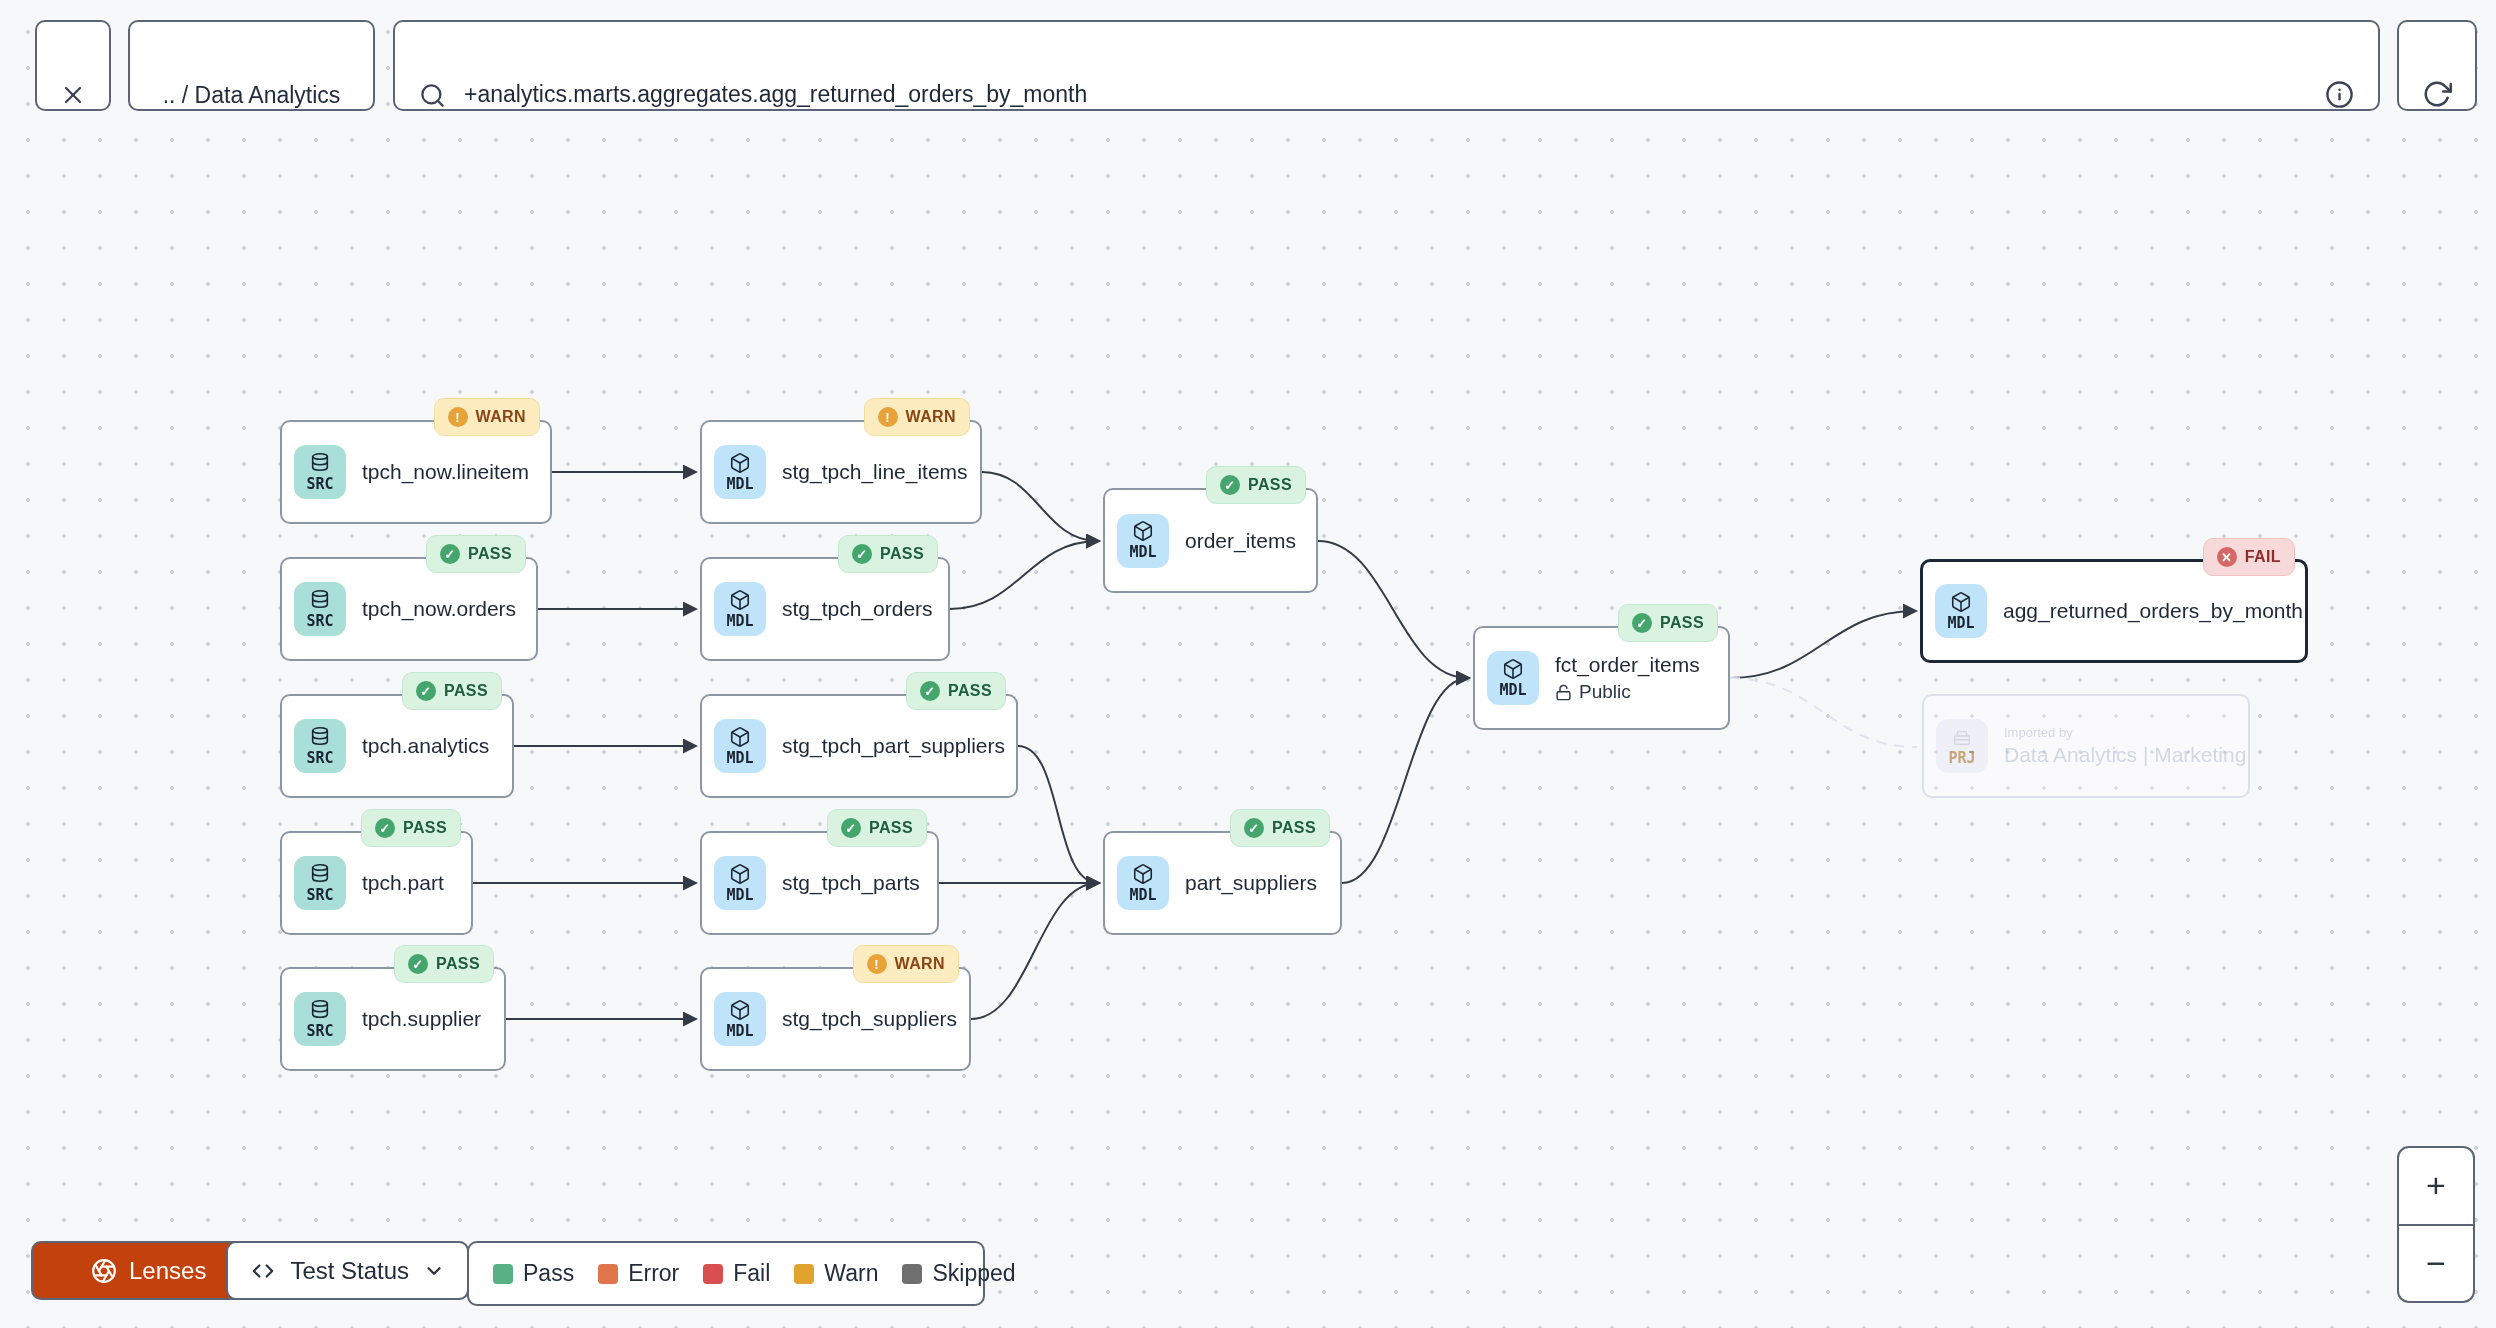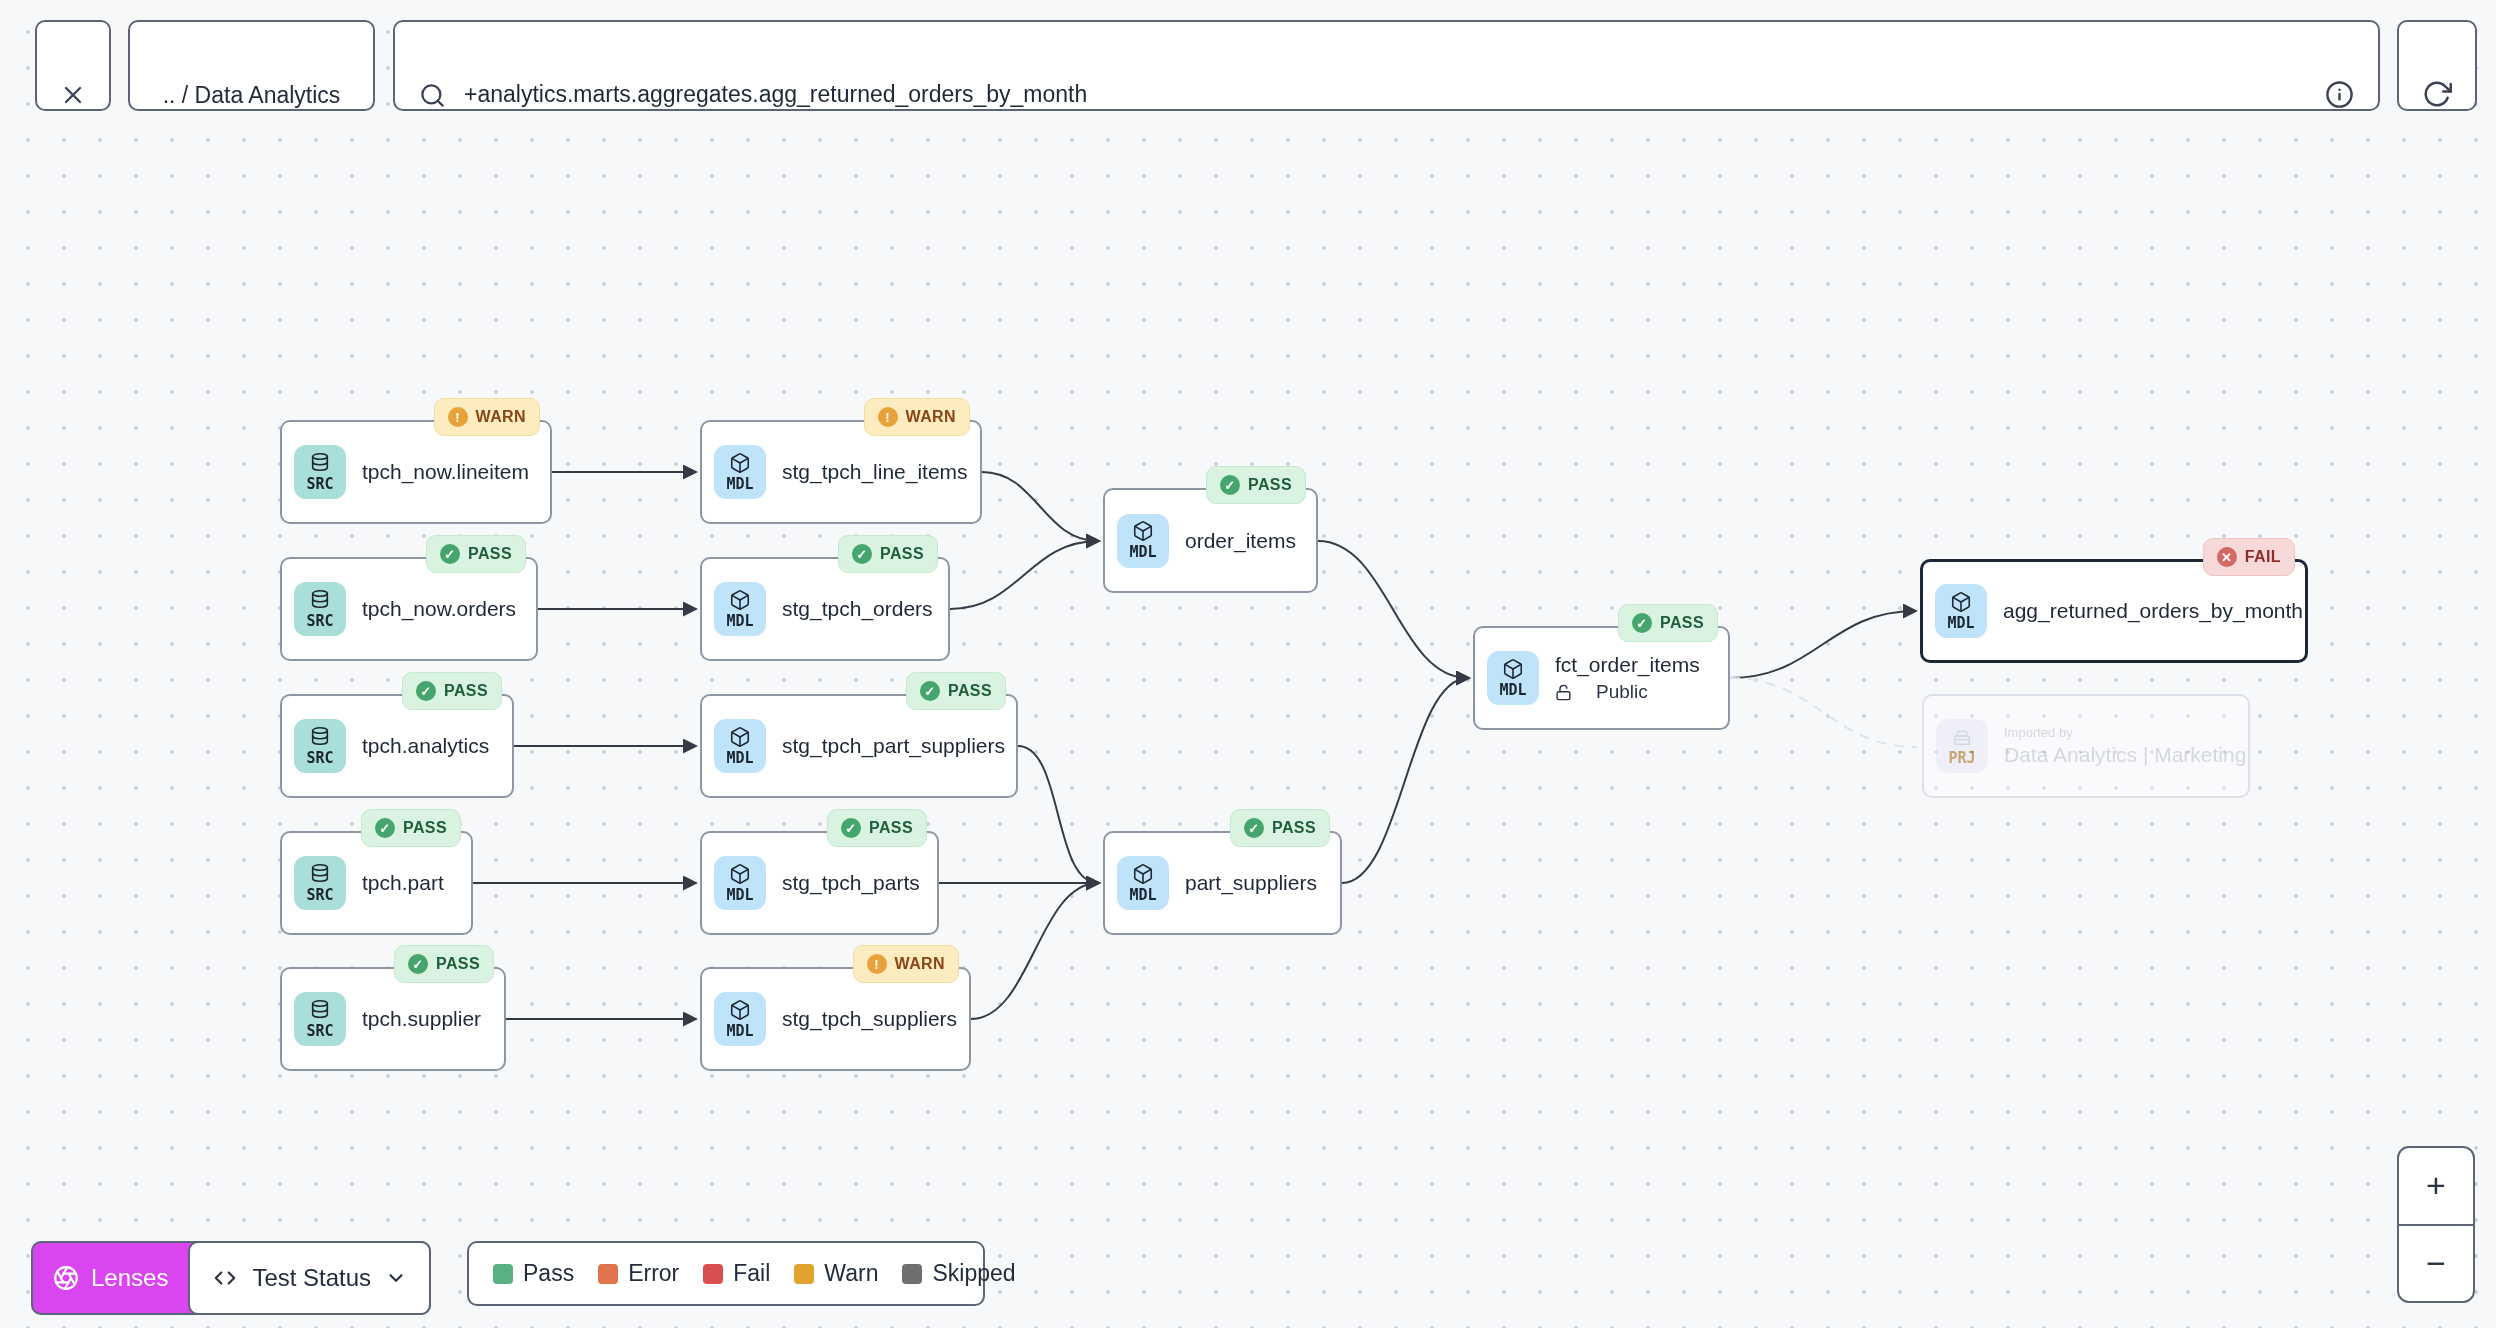--- a/index.html
+++ b/index.html
@@ -42,37 +42,37 @@
   .type-badge{
     width:52px;height:54px;border-radius:12px;flex:0 0 auto;color:#1b2531;
     display:flex;flex-direction:column;align-items:center;justify-content:center;
   }
   .type-badge svg{width:24px;height:22px;stroke:#1b2531;fill:none;stroke-width:1.7;stroke-linecap:round;stroke-linejoin:round;}
   .ghost .type-badge{color:#a16207;}
   .ghost .type-badge svg{stroke:#b7bdd0;}
   .type-label{font-family:"DejaVu Sans Mono",monospace;font-size:15px;font-weight:600;margin-top:1px;}
   .node-textcol{display:flex;flex-direction:column;justify-content:center;min-width:0;}
   .node-title{font-size:21px;font-weight:500;color:#1e2836;white-space:nowrap;}
-  .node-sub{display:flex;align-items:center;gap:24px;font-size:19px;color:#2c3648;margin-top:4px;}
+  .node-sub{display:flex;align-items:center;gap:7px;font-size:19px;color:#2c3648;margin-top:4px;}
   .node-sub svg{width:17px;height:17px;stroke:#2c3648;fill:none;stroke-width:2;stroke-linecap:round;stroke-linejoin:round;}
   .ghost .node-title{color:#b7bdd0;font-weight:400;font-size:13px;}
   .ghost .node-line2{color:#b7bdd0;font-size:21px;white-space:nowrap;margin-top:3px;}
   .status-pill{
     position:absolute;top:-24px;right:10px;height:38px;border-radius:10px;
     border:1.5px solid;display:flex;align-items:center;gap:8px;padding:0 13px;
     font-size:16px;font-weight:700;letter-spacing:.4px;box-sizing:border-box;background:#fff;
   }
   .pill-dot{
     width:20px;height:20px;border-radius:50%;color:#fff;font-size:13px;font-weight:700;
     display:flex;align-items:center;justify-content:center;flex:0 0 auto;
   }
   
   #lens-group{
-    position:absolute;left:31px;top:1241px;height:74px;display:flex;
-    background:#d946ef;border:2px solid #5b6575;border-radius:10px;box-sizing:border-box;
+    position:absolute;left:31px;top:1241px;height:59px;display:flex;
+    background:#c2410c;border:2px solid #5b6575;border-radius:10px;box-sizing:border-box;padding-left:38px;
   }
   #lenses-btn{display:flex;align-items:center;gap:12px;padding:0 20px;font-size:24px;color:#fff;cursor:pointer;}
   #lenses-btn svg{width:26px;height:26px;stroke:#fff;fill:none;stroke-width:2;stroke-linecap:round;stroke-linejoin:round;}
   #lens-select{
     display:flex;align-items:center;gap:14px;padding:0 22px;font-size:24px;color:#222c3d;
     background:#fff;border:2px solid #5b6575;border-radius:10px;margin:-2px -2px -2px 0;cursor:pointer;
   }
   #lens-select svg{stroke:#2a3342;fill:none;stroke-width:2.4;stroke-linecap:round;stroke-linejoin:round;}
   #legend-box{
     position:absolute;left:467px;top:1241px;width:518px;height:65px;background:#fff;

